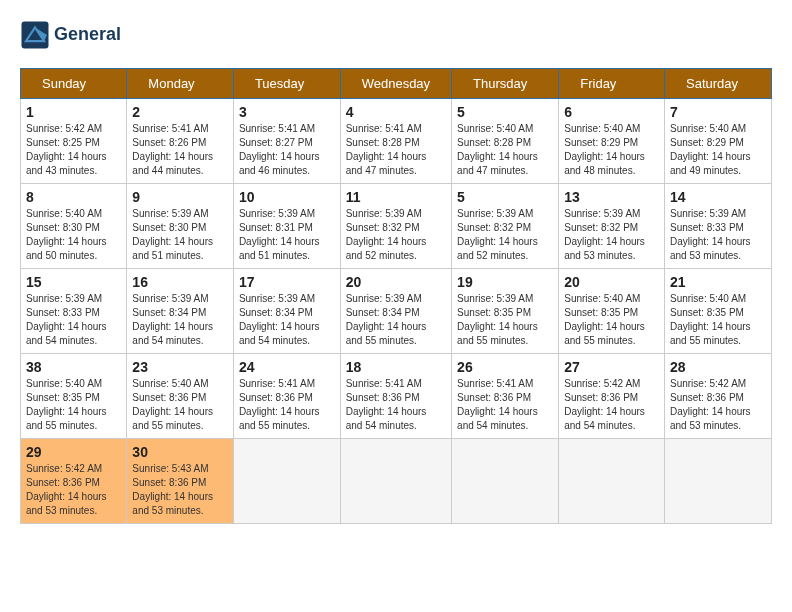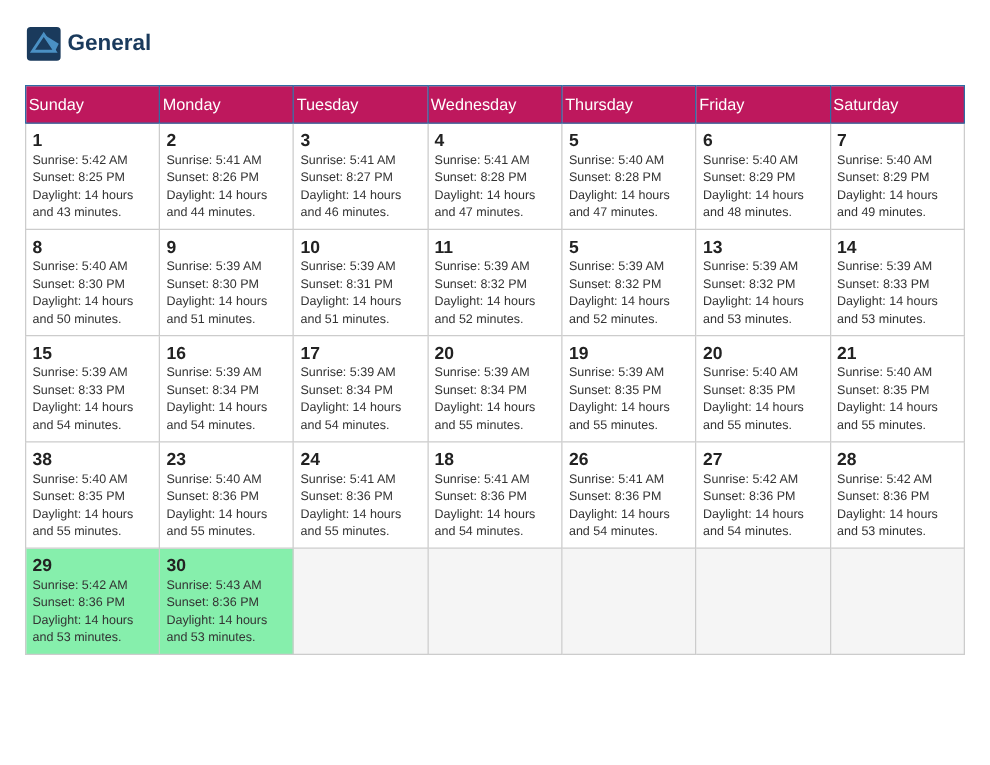--- a/index.html
+++ b/index.html
@@ -45,38 +45,38 @@
     .location {
       font-size: 14px;
       color: #444;
     }
     .calendar {
       width: 100%;
       border-collapse: collapse;
       font-size: 11px;
     }
     .calendar th {
-      background: #be185d;
+      background: #a16207;
       color: #fff;
-      padding: 7px 2px;
+      padding: 7px 21px;
       text-align: left;
       font-size: 13px;
       font-weight: normal;
       border: 1px solid #2e6da4;
     }
     .calendar td {
       border: 1px solid #ccc;
       vertical-align: top;
       padding: 5px;
       width: 108px;
       min-height: 90px;
       background: #fff;
     }
     .calendar tr:last-child td {
-      background: #86efac;
+      background: #fdba74;
     }
     .day-num {
       font-size: 14px;
       font-weight: bold;
       color: #222;
       display: block;
       margin-bottom: 2px;
     }
     .day-info {
       color: #333;

